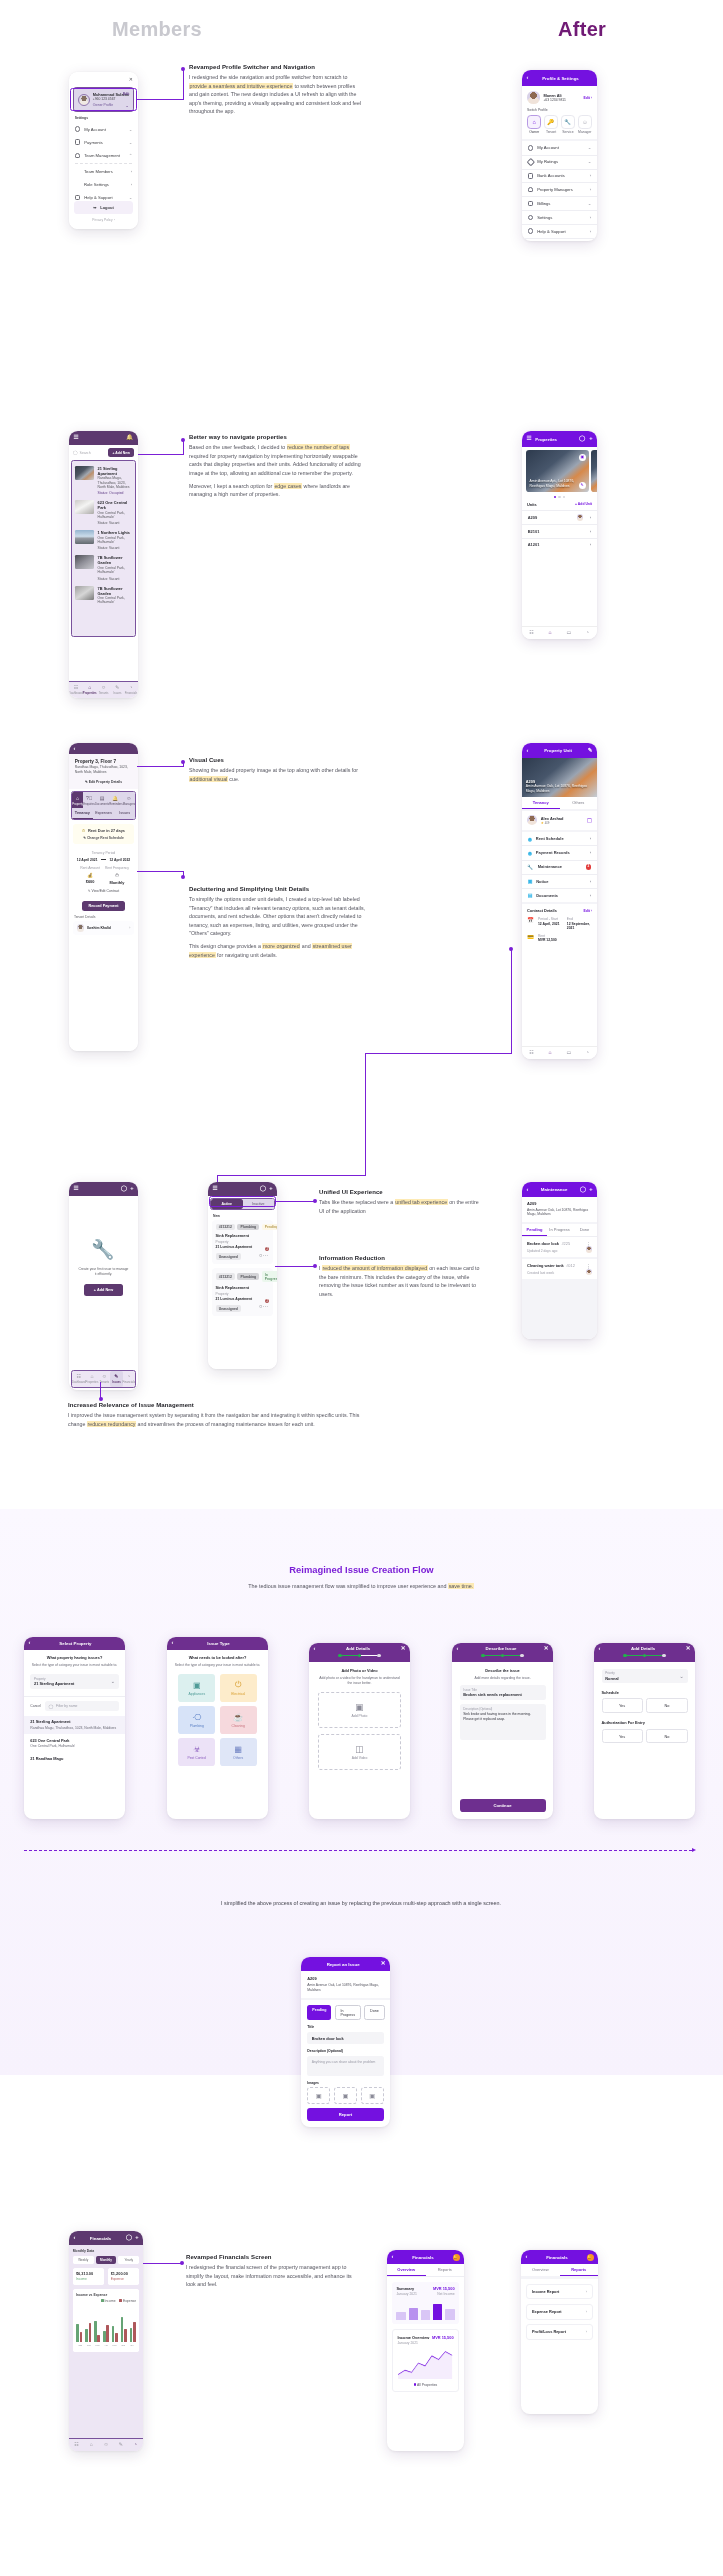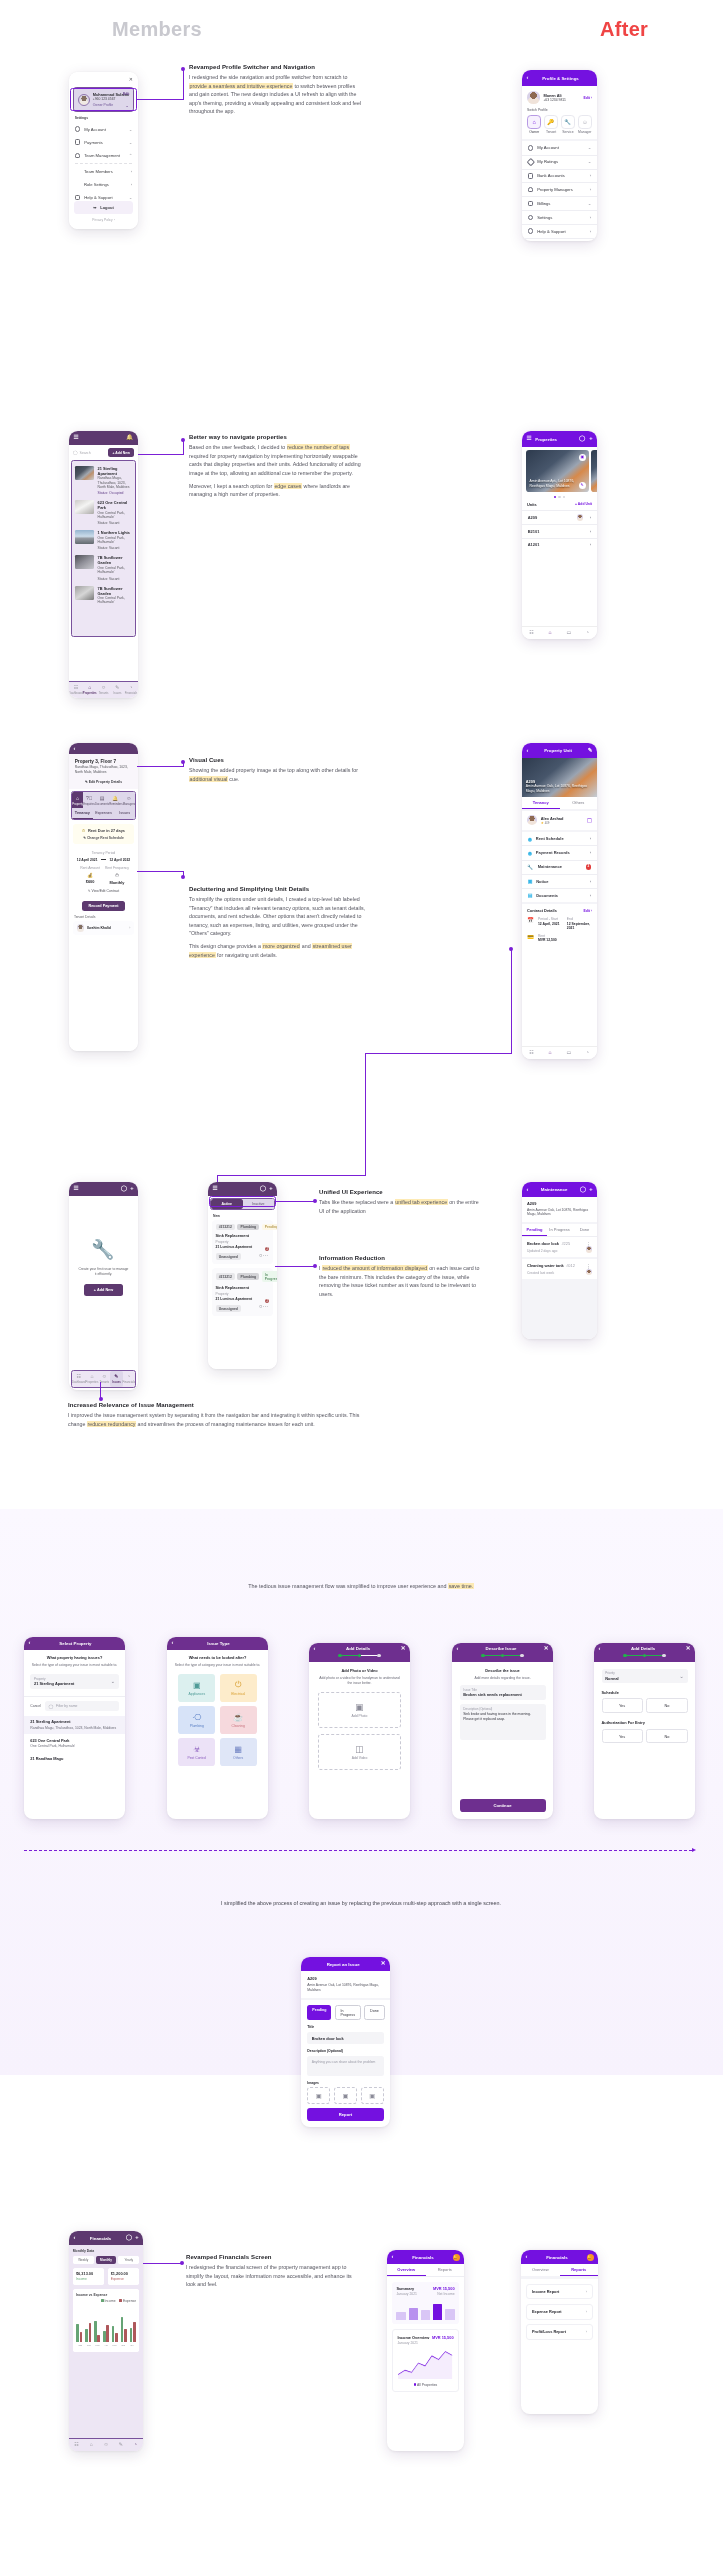--- a/index.html
+++ b/index.html
@@ -14,21 +14,21 @@
   .page { width: 723px; position: relative; }
 
   
   .hdr-before, .hdr-after {
     position: absolute;
     font-size: 20px;
     font-weight: 700;
     letter-spacing: 0.3px;
   }
   .hdr-before { left: 112px; top: 17.6px; color: #c9c9cf; }
-  .hdr-after  { left: 600px; top: 17.6px; color: #ef4444; }
+  .hdr-after  { left: 558px; top: 17.6px; color: #701a75; }
 
   
   .phone {
     position: absolute;
     background: #ffffff;
     border-radius: 8.8px;
     overflow: hidden;
     box-shadow: 0 3.8px 14px rgba(60,20,100,.13), 0 0.6px 2.5px rgba(0,0,0,.06);
   }
   .phone-dim { filter: saturate(.55) brightness(1.02); }
@@ -782,20 +782,21 @@
       </div>
       <div class="tiny mut" style="margin-top:2.5px">Created last week</div>
       <span class="avatar" style="position:absolute;right:5px;bottom:4.4px;width:6.3px;height:6.3px"></span>
       <span style="position:absolute;right:5.7px;top:3.8px;font-size:5px;color:#6a6a78">⋮</span>
     </div>
     <div style="background:#f4f4f8;height:100%"></div>
   </div>
 
   <div class="banner" style="top:1509px; height:566px;"></div>
 
+  <h2 style="position:absolute; left:0; width:723px; top:1564px; text-align:center; color:#7b1fd6; font-size:9.4px; font-weight:700;">Reimagined Issue Creation Flow</h2>
   <p style="position:absolute; left:204px; width:314px; top:1582px; text-align:center; font-size:5.4px; color:#53535d; line-height:1.65;">The tedious issue management flow was simplified to improve user experience and <mark>save time.</mark></p>
 
   <div class="phone" style="left:24px; top:1637px; width:101px; height:182px;">
     <div class="bar" style="height:12.6px;">
       <span class="ic">‹</span>
       <span class="ttl">Select Property</span>
       <span class="ic" style="visibility:hidden">​</span>
     </div>
     <div style="padding:5.7px 7.5px 0;text-align:center">
       <div class="sm b" style="color:#1f1f27">What property having issues?</div>

